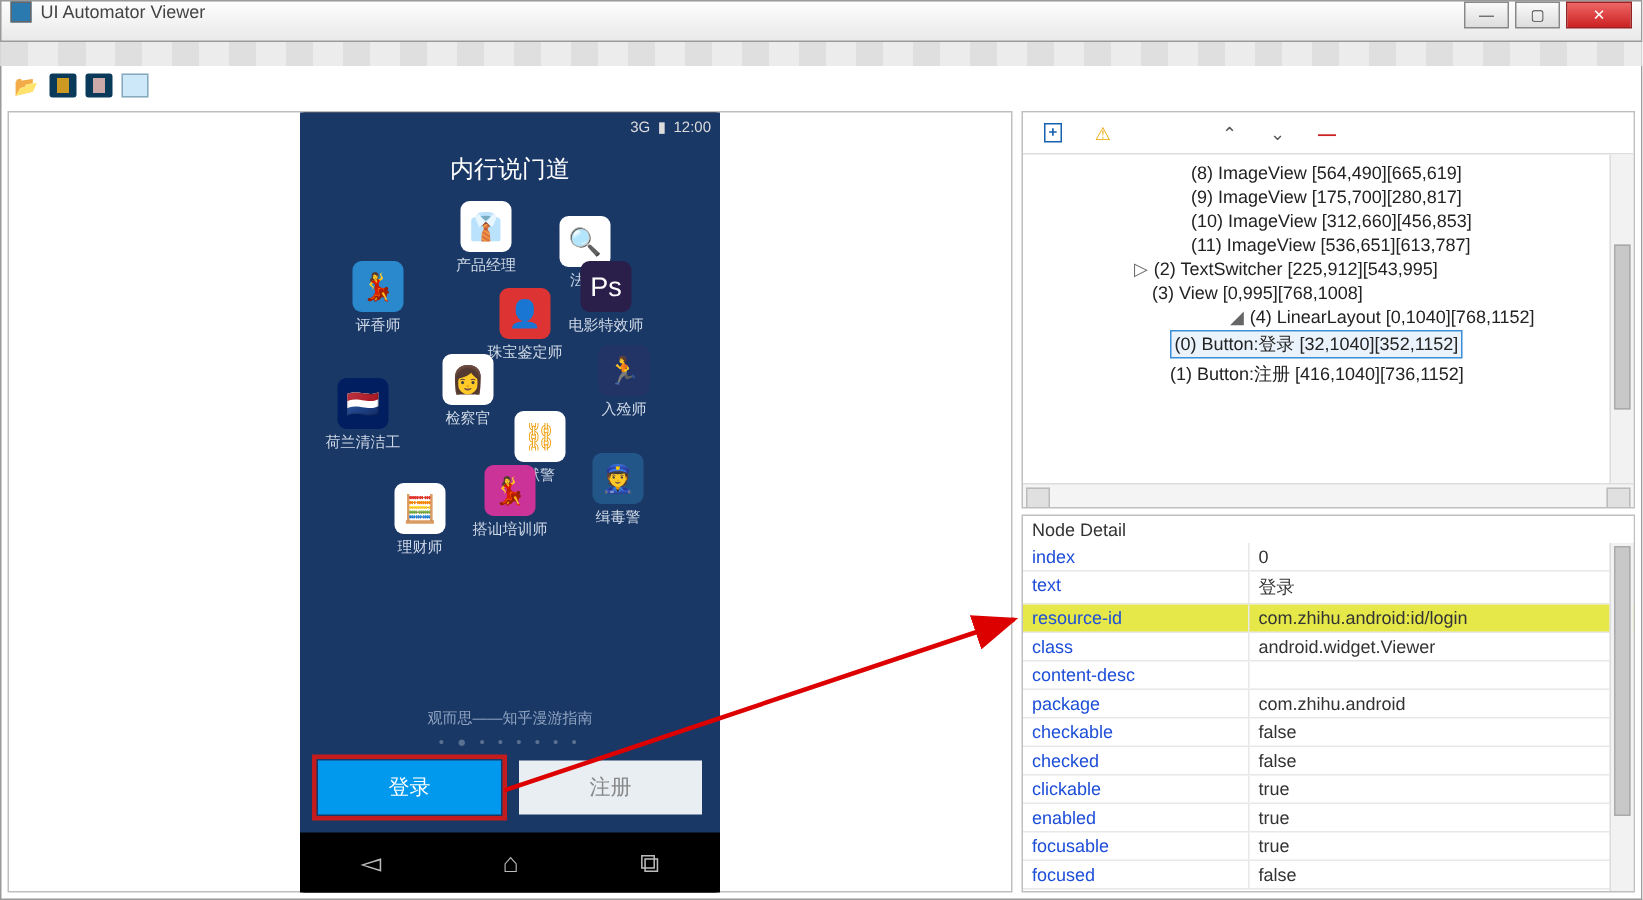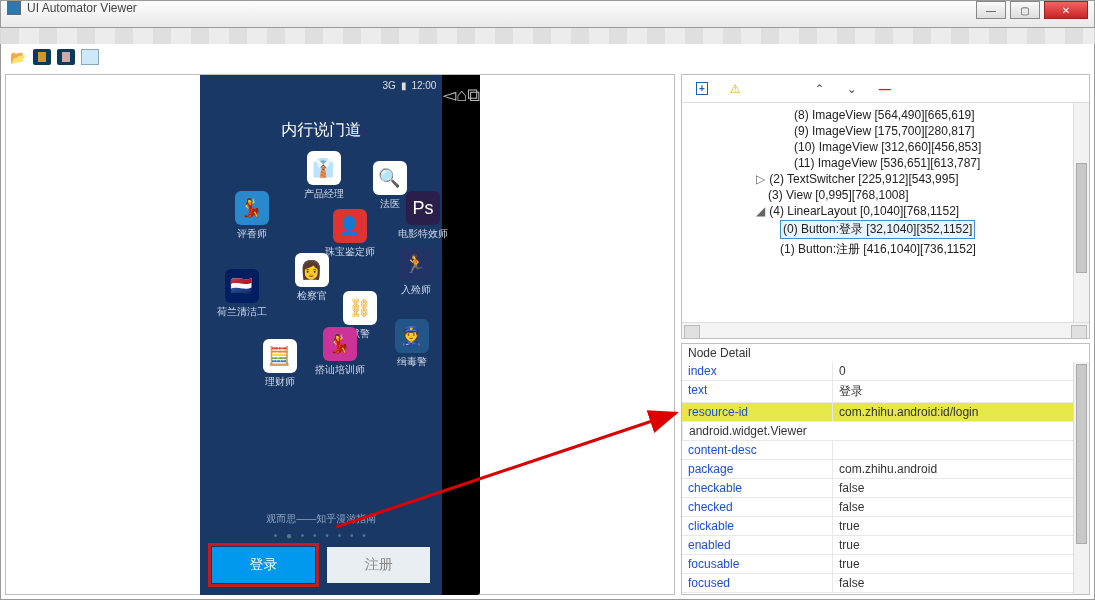--- a/index.html
+++ b/index.html
@@ -21,24 +21,24 @@
 .tb.dev1 { background:#0a3a5a; border-radius:2px; position:relative; }
 .tb.dev1::after { content:""; position:absolute; inset:3px 5px; background:#cc9a22; }
 .tb.dev2 { background:#0a3a5a; border-radius:2px; position:relative; }
 .tb.dev2::after { content:""; position:absolute; inset:3px 5px; background:#caa; }
 .tb.blank { background:#cde8f9; border:1px solid #8ab; }
 
 .client { height:530px; border:1px solid #9a9a9a; border-top:none; background:#fff; padding:4px; display:flex; gap:6px; }
 
 
 .phone-pane { width:670px; height:100%; border:1px solid #bfbfbf; display:flex; justify-content:center; background:#fff; position:relative; }
-.phone { width:280px; height:520px; background:#000; display:flex; flex-direction:row; border-radius:3px;justify-content:center; }
+.phone { width:280px; height:520px; background:#000; display:flex; flex-direction:column; border-radius:3px;justify-content:center; }
 .screen { flex:1; background:#1a3866; color:#fff; display:flex; flex-direction:column; position:relative; }
 .statusbar { height:20px; display:flex; justify-content:flex-end; align-items:center; gap:5px; font-size:10px; padding:0 6px; color:#ddd; }
-.screen h3 { text-align:center; font-weight:normal; font-size:16px; margin:25px 0 10px; }
+.screen h3 { text-align:center; font-weight:normal; font-size:16px; margin:8px 0 10px; }
 .icons-area { flex:1; padding:0 8px; position:relative; }
 .appicon { position:absolute; display:flex; flex-direction:column; align-items:center; font-size:10px; color:#cfd9e6; width:60px; }
 .appicon .gly { width:34px; height:34px; border-radius:6px; display:flex; align-items:center; justify-content:center; font-size:18px; margin-bottom:2px; }
 .tagline { text-align:center; font-size:10px; color:#8fa3c0; margin:12px 0 4px; }
 .dots { text-align:center; color:#5a7090; font-size:10px; letter-spacing:3px; margin-bottom:6px; }
 .btns { display:flex; gap:12px; padding:0 12px 12px; }
 .btns button { flex:1; height:36px; border:none; font-size:14px; }
 .login-btn { background:#0099ee; color:#fff; outline:3px solid #c41c1c; outline-offset:1px; }
 .reg-btn { background:#e9eef3; color:#888; }
 .navbar { height:40px; background:#000; display:flex; justify-content:space-around; align-items:center; color:#bbb; font-size:18px; }
@@ -117,21 +117,21 @@
               <span>法医</span>
             </div>
             <div class="appicon" style="left: 22px; top: 40px;">
               <div class="gly c2">💃</div>
               <span>评香师</span>
             </div>
             <div class="appicon" style="left: 120px; top: 58px;">
               <div class="gly c3">👤</div>
               <span>珠宝鉴定师</span>
             </div>
-            <div class="appicon" style="left: 193px; top: 40px;">
+            <div class="appicon" style="left: 174px; top: 40px;">
               <div class="gly c4">Ps</div>
               <span>电影特效师</span>
             </div>
             <div class="appicon" style="left: 12px; top: 118px;">
               <div class="gly c5">🇳🇱</div>
               <span>荷兰清洁工</span>
             </div>
             <div class="appicon" style="left: 82px; top: 102px;">
               <div class="gly c6">👩</div>
               <span>检察官</span>
@@ -191,21 +191,21 @@
         <span class="chev">⌄</span>
         <span class="minus">—</span>
       </div>
       <div class="tree-body" id="tree">
         <div class="row" style="padding-left: 110px;">(8) ImageView [564,490][665,619]</div>
           <div class="row" style="padding-left: 110px;">(9) ImageView [175,700][280,817]</div>
           <div class="row" style="padding-left: 110px;">(10) ImageView [312,660][456,853]</div>
           <div class="row" style="padding-left: 110px;">(11) ImageView [536,651][613,787]</div>
           <div class="row" style="padding-left: 72px;"><span style="margin-right:4px;color:#666">▷</span>(2) TextSwitcher [225,912][543,995]</div>
           <div class="row" style="padding-left: 84px;">(3) View [0,995][768,1008]</div>
-          <div class="row" style="padding-left: 72px;"><span style="margin-right:4px;color:#666">◢</span>(4) LinearLayout [0,1040][768,1152]</div>
+          <div class="row" style="padding-left: 72px; text-align: center;"><span style="margin-right:4px;color:#666">◢</span>(4) LinearLayout [0,1040][768,1152]</div>
           <div class="row" style="padding-left: 96px;"><span class="sel">(0) Button:登录 [32,1040][352,1152]</span></div>
           <div class="row" style="padding-left: 96px;">(1) Button:注册 [416,1040][736,1152]</div>
           <div class="vbar">
             <div class="thumb" style="top:60px;height:110px"></div>
           </div>
       </div>
       <div class="scroll-h"></div>
     </div>
 
     <div class="detail-pane">
@@ -217,20 +217,21 @@
           </div>
           <div class="drow">
             <div class="k">text</div>
             <div class="v">登录</div>
           </div>
           <div class="drow hl">
             <div class="k">resource-id</div>
             <div class="v">com.zhihu.android:id/login</div>
           </div>
           <div class="drow">
+            <div class="k">class</div>
             <div class="v">android.widget.Viewer</div>
           </div>
           <div class="drow">
             <div class="k">content-desc</div>
             <div class="v"></div>
           </div>
           <div class="drow">
             <div class="k">package</div>
             <div class="v">com.zhihu.android</div>
           </div>

